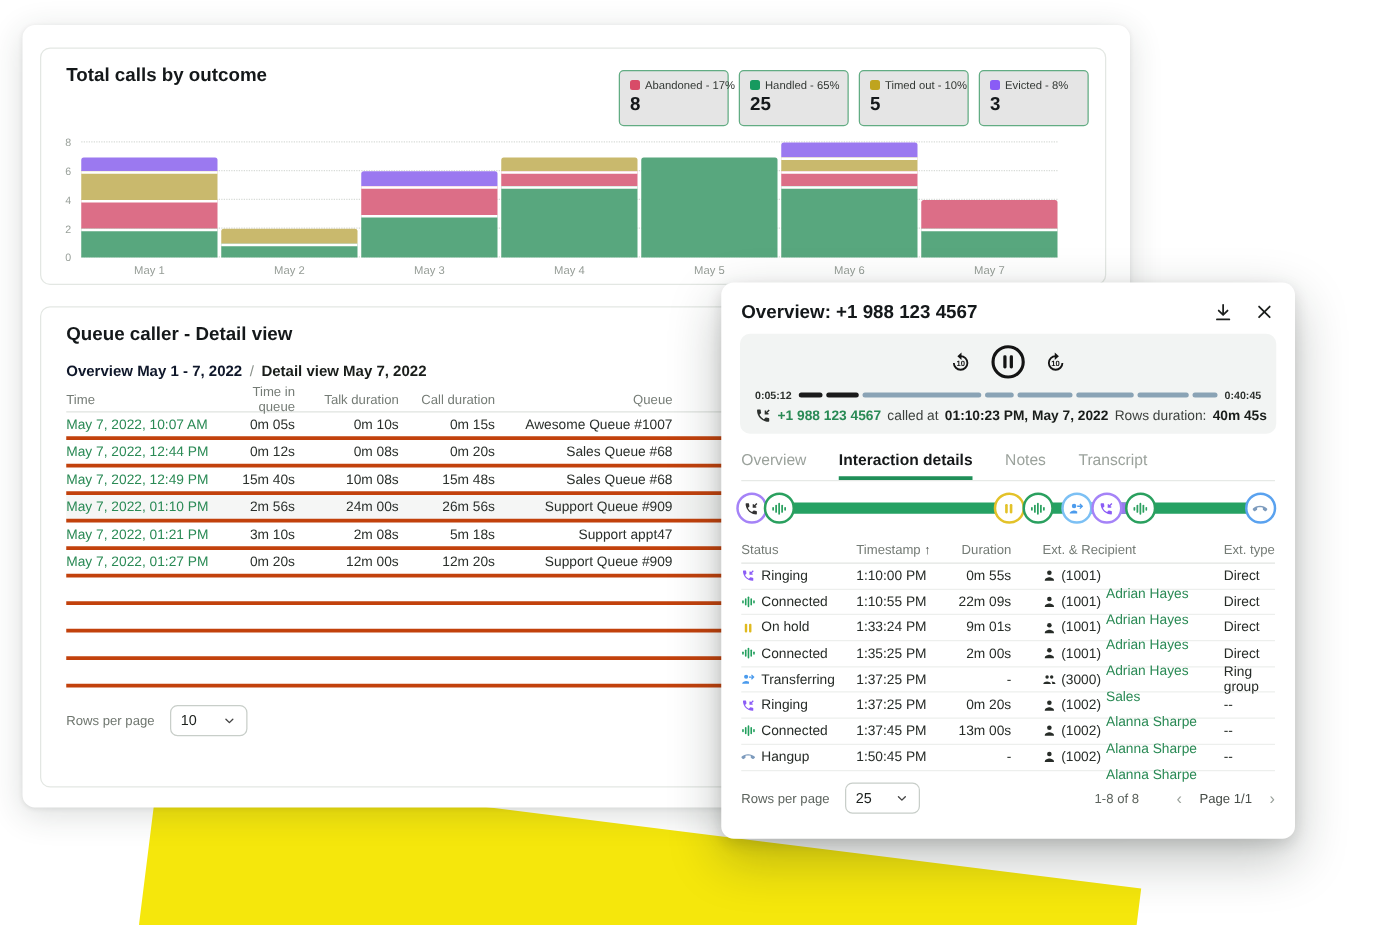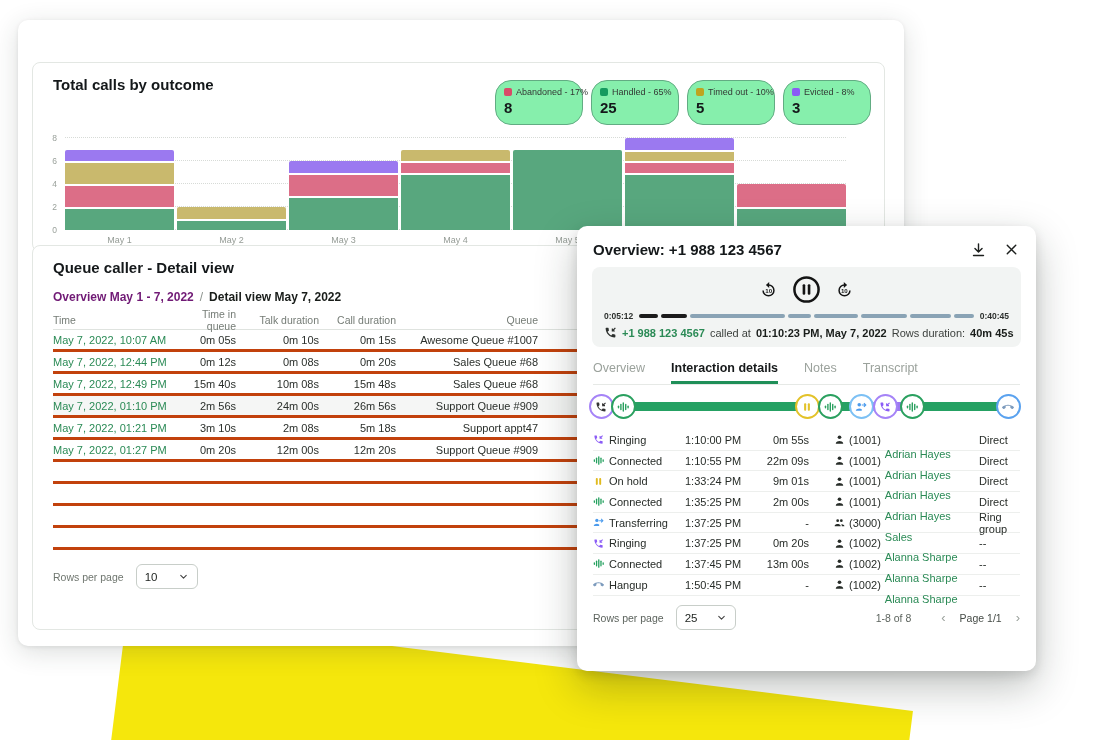--- a/index.html
+++ b/index.html
@@ -9,48 +9,48 @@
   
   .yellow-shape { position:absolute; left:127px; top:613px; width:792px; height:220px;
                   background:#f5e70c; transform:rotate(7.1deg); transform-origin:0 0; z-index:0; }
 
   
   .workspace { position:absolute; left:18px; top:20px; width:886px; height:626px;
                background:#fff; border-radius:10px; z-index:1;
                box-shadow:0 6px 26px rgba(40,50,45,.16), 0 1px 4px rgba(0,0,0,.08); }
 
   .card { position:absolute; background:#fff; border:1px solid #e3e7e3; border-radius:8px; }
-  #chart-card  { left:14px; top:18px;  width:853px; height:190px;margin-top:24px; }
+  #chart-card  { left:14px; top:18px;  width:853px; height:190px; }
   #detail-card { left:14px; top:225px; width:853px; height:385px; overflow:hidden; }
 
   .card h2 { position:absolute; left:20px; top:13px; font-size:15px; font-weight:700; color:#14181a; }
 
   
   .legend { position:absolute; top:17px; right:13px; display:flex; gap:8px; }
-  .legend-card { width:88px; height:45px; background:#86efac; border:1px solid #62ac83;
-                 border-radius:16px; padding:6px 8px; }
+  .legend-card { width:88px; height:45px; background:#e5e5e5; border:1px solid #62ac83;
+                 border-radius:4px; padding:6px 8px; }
   .legend-top { display:flex; align-items:center; gap:4px; }
   .legend-swatch { width:8px; height:8px; border-radius:2px; flex:0 0 auto; }
   .legend-text { font-size:9px; color:#333834; white-space:nowrap; }
   .legend-value { font-size:15px; font-weight:700; color:#14181a; margin-top:2px; }
 
   
   .plot { position:absolute; left:32px; top:75px; width:781px; height:92px; }
   .gridline { position:absolute; left:0; right:0; height:0; border-top:1.5px dotted #d7dbd7; }
   .ytick { position:absolute; right:calc(100% + 8px); transform:translateY(50%);
            font-size:8.5px; color:#9aa19b; }
   .bars { position:absolute; left:0; right:0; top:0; bottom:0; display:flex; gap:3px; align-items:flex-end; }
   .bar-stack { flex:1; display:flex; flex-direction:column; justify-content:flex-end; }
   .bar-seg { width:100%; }
   .xlabels { position:absolute; left:32px; top:172px; width:781px; display:flex; gap:3px; }
   .xlabel { flex:1; text-align:center; font-size:9px; color:#959c96; }
 
   
   .breadcrumb { position:absolute; left:20px; top:44px; font-size:12px; }
-  .bc-link { color:#701a75; font-weight:600; cursor:pointer;margin-top:30px; }
+  .bc-link { color:#0f172a; font-weight:600; cursor:pointer;margin-top:30px; }
   .bc-sep  { color:#8b928c; margin:0 6px; }
   .bc-cur  { color:#191d1a; font-weight:700; }
   .dtable { position:absolute; left:20px; top:64px; width:813px; }
   .dt-row { display:flex; height:22px; align-items:center; border-bottom:3px solid #c2410c;
             font-size:11px; color:#2a2f2b; }
   .dt-row.selected { background:#f5f6f5; }
   .dt-head { color:#757c76; font-size:10.5px; height:20px; border-bottom:1px solid #dfe3df; }
   .dc0 { width:118px; } .dc1 { width:65px; text-align:right; } .dc2 { width:83px; text-align:right; }
   .dc3 { width:77px; text-align:right; } .dc4 { width:142px; text-align:right; } .dcf { flex:1; }
   .dt-row:not(.dt-head) .dc0 { color:#2a8a55; }
@@ -451,20 +451,27 @@
       <div class="tl-icon" style="left: 402.5px; border-color: rgb(90, 162, 239);">
         <span class="g" style="color: rgb(125, 155, 189);">
           <svg viewBox="0 0 24 24" width="100%" height="100%">
             <path fill="currentColor" d="M12 9.5c-1.6 0-3.15.25-4.6.72v2.9c0 .4-.23.75-.56.91-.98.49-1.87 1.1-2.66 1.84-.18.18-.43.28-.7.28-.28 0-.53-.1-.71-.28L.29 13.4c-.18-.18-.29-.43-.29-.71 0-.28.11-.53.29-.7C3.34 9.08 7.46 7.3 12 7.3s8.66 1.78 11.71 4.68c.18.18.29.43.29.71s-.11.53-.29.71l-2.48 2.48c-.18.18-.43.28-.71.28-.27 0-.52-.1-.7-.28-.79-.73-1.68-1.35-2.66-1.84-.33-.16-.56-.51-.56-.91v-2.9c-1.45-.47-3-.72-4.6-.72z"></path>
           </svg>
         </span>
       </div>
     </div>
 
   <div class="otable">
+    <div class="orow ohead-row">
+      <span class="oc0">Status</span>
+      <span class="oc1"><span>Timestamp</span> <span class="sort">↑</span></span>
+      <span class="oc2">Duration</span>
+      <span class="oc3">Ext. &amp; Recipient</span>
+      <span class="oc4">Ext. type</span>
+    </div>
     <div id="orows">
         <div class="orow">
     <span class="oc0">
             <span class="sic" style="color: rgb(139, 92, 246);">
               <svg viewBox="0 0 24 24" width="100%" height="100%">
                 <path fill="currentColor" d="M6.62 10.79c1.44 2.83 3.76 5.14 6.59 6.59l2.2-2.2c.27-.27.67-.36 1.02-.24 1.12.37 2.33.57 3.57.57.55 0 1 .45 1 1V20c0 .55-.45 1-1 1-9.39 0-17-7.61-17-17 0-.55.45-1 1-1h3.5c.55 0 1 .45 1 1 0 1.25.2 2.45.57 3.57.11.35.03.74-.25 1.02l-2.2 2.2z"></path>
                 <path fill="none" stroke="currentColor" stroke-width="2.2" d="M21 3.6L15.4 9.2M15.4 4.6v4.6H20"></path>
               </svg>
             </span>
             <span class="slabel">Ringing</span>

